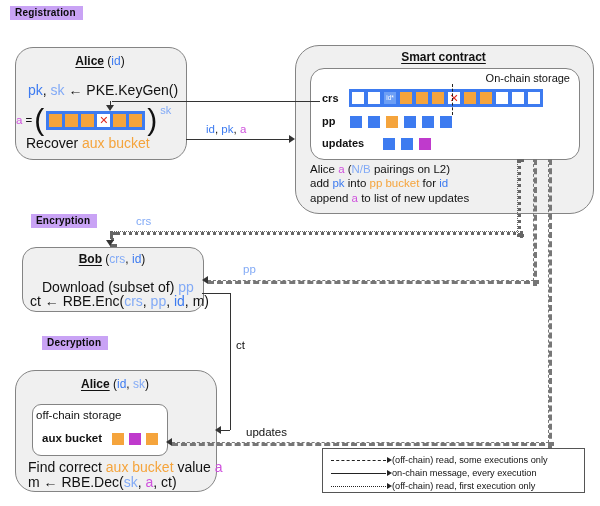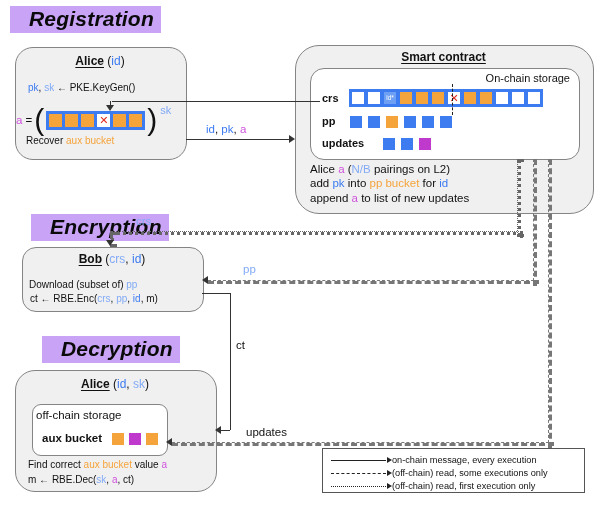--- a/index.html
+++ b/index.html
@@ -4,34 +4,34 @@
 <style>
   html,body{margin:0;padding:0;background:#fff;}
   .canvas{position:relative;width:600px;height:506px;background:#fff;overflow:hidden;
           font-family:"Liberation Sans","DejaVu Sans",sans-serif;color:#111;}
   .c-k{color:#111;}
   .c-b{color:var(--blue);}
   .c-lb{color:var(--light-blue);}
   .c-m{color:var(--magenta);}
   .c-o{color:var(--orange);}
   .u{text-decoration:underline;text-underline-offset:2px;font-weight:700;}
-  .section-label{position:absolute;font-size:21px;font-weight:700;font-style:italic;
-    background:var(--highlight);color:#0a0a0a;padding:1px 7px 2px 19px;letter-spacing:.2px;}
+  .section-label{position:absolute;font-size:10px;font-weight:700;
+    background:var(--highlight);color:#0a0a0a;padding:1px 7px 2px 5px;letter-spacing:.2px;}
   #lbl-reg{left:10px;top:6px;}
   #lbl-enc{left:10px;top:214px;margin-left:21px;}
   #lbl-dec{left:10px;top:336px;margin-left:32px;}
   .box{position:absolute;background:#f0f0f0;border:1.3px solid #848484;border-radius:18px;}
   .inner-box{position:absolute;background:#fff;border:1.2px solid #848484;border-radius:10px;}
   #alice-reg-box{left:15px;top:47px;width:170px;height:111px;}
   #sc-box{left:295px;top:45px;width:297px;height:167px;border-radius:24px;}
   #sc-inner{left:310px;top:68px;width:268px;height:90px;border-radius:14px;}
   #bob-box{left:22px;top:247px;width:180px;height:63px;border-radius:14px;}
   #alice-dec-box{left:15px;top:370px;width:200px;height:120px;border-radius:20px;}
   #dec-inner{left:32px;top:404px;width:134px;height:50px;border-radius:9px;}
-  .t{position:absolute;font-size:10px;white-space:nowrap;}
+  .t{position:absolute;font-size:14px;white-space:nowrap;}
   .t-bold{font-weight:700;}
   .box-title{font-size:12px;text-align:center;}
   #alice-reg-title{left:15px;top:54px;width:170px;}
   #keygen-line{left:28px;top:82px;}
   #alice-eq{position:absolute;left:16px;top:103px;height:34px;display:flex;align-items:center;gap:2px;}
   .paren{font-size:30px;font-weight:400;line-height:30px;color:#111;}
   .sup{font-size:11px;transform:translateY(-10px);margin-left:1px;}
   #recover-line{left:26px;top:135px;}
   #sc-title{left:295px;top:50px;width:297px;}
   #onchain-label{left:445px;top:72px;width:125px;text-align:right;font-size:11px;}
@@ -49,21 +49,21 @@
   .sq-m{background:var(--sq-magenta);}
   .sq-x{background:#fff;color:var(--x-red);font-weight:700;font-size:11px;line-height:12px;text-align:center;}
   .sq-id{background:var(--id-blue);color:#fff;font-size:6.5px;line-height:12px;text-align:center;}
   .sq-row{display:flex;gap:6px;position:absolute;}
   #pp-row{left:350px;top:116px;}
   #updates-row{left:383px;top:138px;}
   #aux-row{left:112px;top:433px;gap:5px;}
   #crs-divider{position:absolute;left:452px;top:84px;height:31px;width:0;border-left:1.2px dashed #222;}
   #sc-logic{position:absolute;left:310px;top:162px;font-size:11.5px;line-height:14.4px;}
   #bob-title{left:22px;top:252px;width:180px;}
-  #bob-line1{left:29px;top:279px;}
+  #bob-line1{left:42px;top:279px;}
   #bob-line2{left:30px;top:293px;}
   #alice-dec-title{left:15px;top:377px;width:200px;}
   #offchain-label{left:36px;top:409px;font-size:11.5px;}
   #aux-label{left:42px;top:432px;font-size:11.5px;}
   #dec-line1{left:28px;top:459px;}
   #dec-line2{left:28px;top:474px;}
   .hline{position:absolute;height:0;border-top:1.2px solid #333;}
   .vline{position:absolute;width:0;border-left:1.2px solid #333;}
   .dashed{border-color:#777;border-style:dashed;}
   .dotted{border-color:#666;border-style:dotted;}
@@ -194,30 +194,30 @@
   <div class="arrow-label" style="left:246px;top:426px;">updates</div>
 
   <div class="hline" style="left:202px;top:293px;width:28px;"></div>
   <div class="vline" style="left:230px;top:293px;height:137px;"></div>
   <div class="hline" style="left:221px;top:430px;width:9px;"></div>
   <div class="arr arr-left" style="left:215px;top:426px;"></div>
   <div class="arrow-label" style="left:236px;top:339px;">ct</div>
 
   <div id="legend">
     <div class="legend-row">
+      <span class="lg-line lg-dashed">
+          <span class="lg-arr"></span>
+        </span>
+      <span class="lg-label">(off-chain) read, some executions only</span>
+    </div>
+    <div class="legend-row">
       <span class="lg-line">
           <span class="lg-arr"></span>
         </span>
       <span class="lg-label">on-chain message, every execution</span>
-    </div>
-    <div class="legend-row">
-      <span class="lg-line lg-dashed">
-          <span class="lg-arr"></span>
-        </span>
-      <span class="lg-label">(off-chain) read, some executions only</span>
     </div>
     <div class="legend-row">
       <span class="lg-line lg-dotted">
           <span class="lg-arr"></span>
         </span>
       <span class="lg-label">(off-chain) read, first execution only</span>
     </div>
   </div>
 
 </div>

